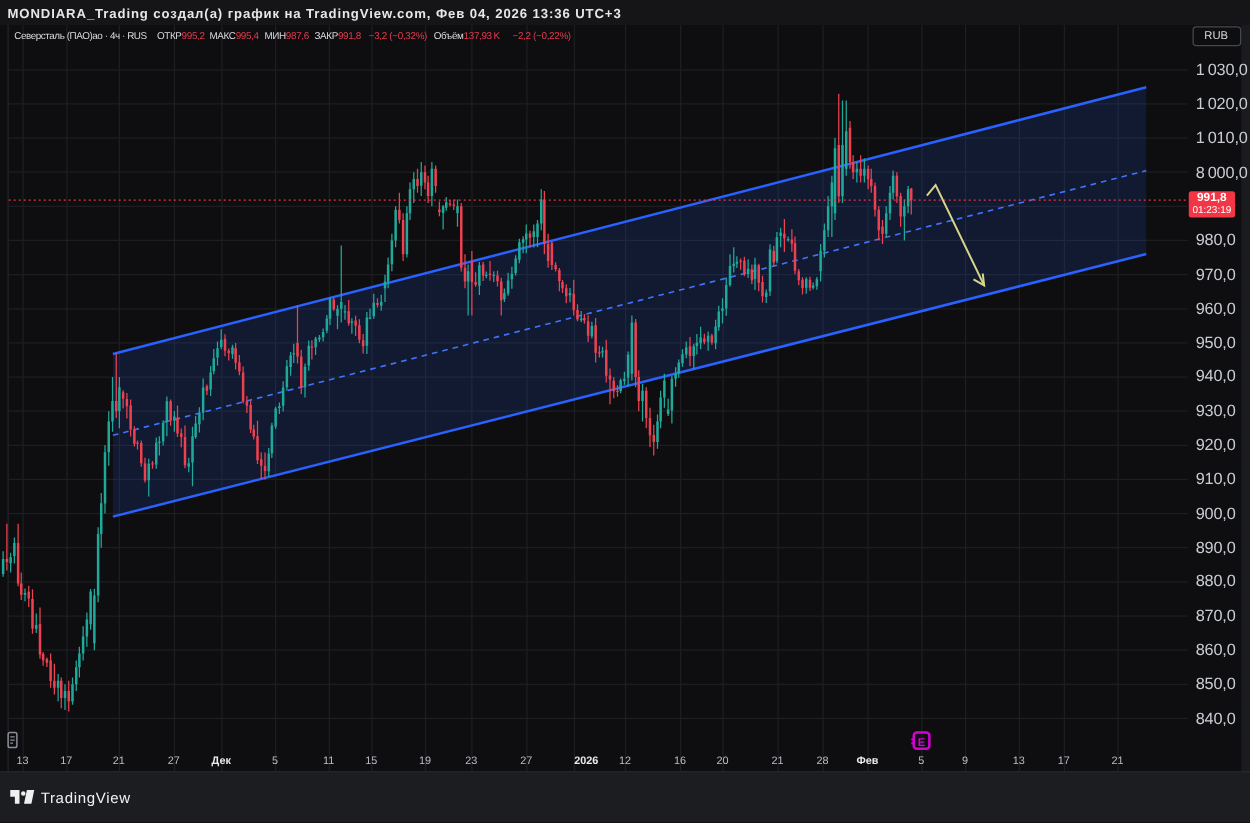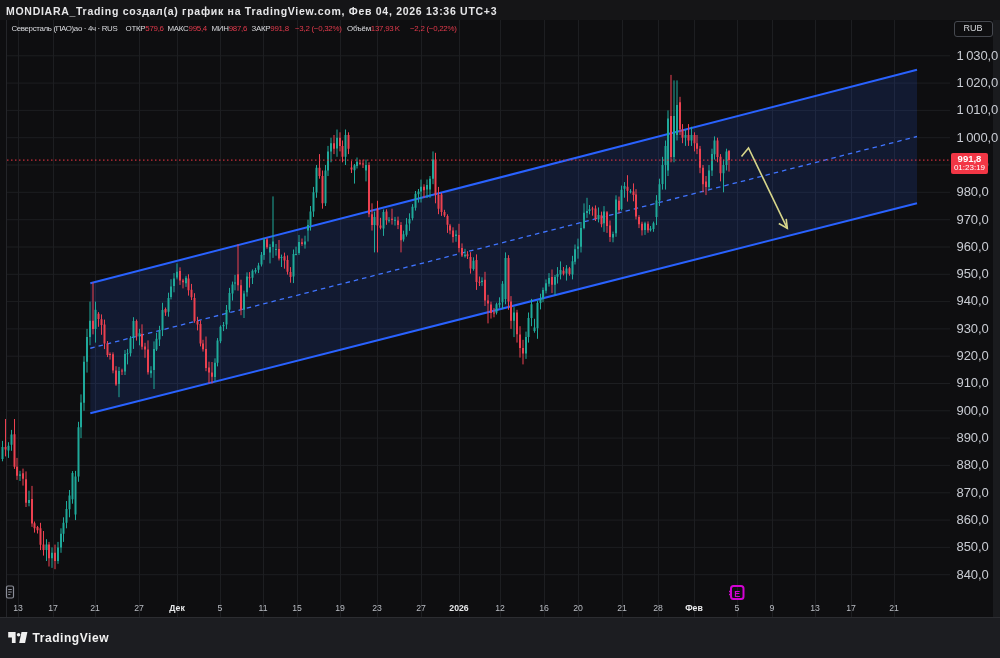--- a/index.html
+++ b/index.html
@@ -12,21 +12,21 @@
 .pl { position:absolute; left:956.5px; font-size:13px; color:#c9ccd3; line-height:10px; letter-spacing:-0.1px; }
 .tl { position:absolute; top:603px; font-size:8.7px; color:#b9bcc3; transform:translateX(-50%); line-height:11px;text-align:right; }
 .tlb { position:absolute; top:603px; font-size:8.7px; font-weight:bold; color:#e9eaec; transform:translateX(-50%); line-height:11px; }
 .rub { position:absolute; left:953.5px; top:21px; width:39px; height:15.5px; border:1px solid #45484f; border-radius:3px;
   font-size:9px; color:#d7d9dd; text-align:center; line-height:13.5px; }
 .plabel { position:absolute; left:951px; top:152.5px; width:37px; height:21.5px; background:#f23645; border-radius:2px;
   color:#fff; text-align:center; }
 .plabel .p1 { font-size:9.5px; font-weight:bold; line-height:10.5px; margin-top:1px; }
 .plabel .p2 { font-size:8px; line-height:8.5px; }
 .footer { position:absolute; left:0; top:618px; width:1000px; height:40px; background:#1c1d21; }
-.tvword { position:absolute; left:32.5px; top:630.5px; font-size:12px; font-weight:bold; color:#f2f2f2; letter-spacing:0.55px; }
+.tvword { position:absolute; left:32.5px; top:630.5px; font-size:12px; font-weight:normal; color:#f2f2f2; letter-spacing:0.55px; }
 </style></head>
 <body>
 <div class="footer"></div>
 <div id="svgwrap"><svg width="1000" height="658" viewBox="0 0 1000 658">
 <rect x="0" y="0" width="1000" height="20" fill="#151517"></rect>
 <path d="M7 574.7H950M7 547.4H950M7 520.1H950M7 492.8H950M7 465.4H950M7 438.1H950M7 410.8H950M7 383.5H950M7 356.2H950M7 328.9H950M7 301.6H950M7 274.3H950M7 247.0H950M7 219.7H950M7 192.3H950M7 165.0H950M7 137.7H950M7 110.4H950M7 83.1H950M7 55.8H950M18.5 20V617M53.5 20V617M95.5 20V617M139.5 20V617M177.5 20V617M220.5 20V617M263.5 20V617M297.5 20V617M340.5 20V617M377.5 20V617M421.5 20V617M459.5 20V617M500.5 20V617M544.5 20V617M578.5 20V617M622.5 20V617M658.5 20V617M694.5 20V617M737.5 20V617M772.5 20V617M815.5 20V617M851.5 20V617M894.5 20V617" stroke="#1d1e21" stroke-width="1" fill="none"></path>
 <line x1="6.5" y1="20" x2="6.5" y2="617" stroke="#242529" stroke-width="1"></line>
       <rect x="993" y="20" width="7" height="598" fill="#1a1b1e"></rect>
 <polygon points="90.3,283.2 917.0,69.8 917.0,203.2 90.3,413.3" fill="rgba(41,98,255,0.14)"></polygon>
       <line x1="90.3" y1="283.2" x2="917.0" y2="69.8" stroke="#2962ff" stroke-width="2"></line>
@@ -46,21 +46,21 @@
       <path d="M8.2 589.5h3.6M8.2 592h3.6M8.2 594.5h2.2" stroke="#8b8e98" stroke-width="1"></path>
 <line x1="0" y1="617.5" x2="1000" y2="617.5" stroke="#2c2d31" stroke-width="1"></line>
 <g fill="#efefef">
         <path d="M8.2 631.9h7.4v11.1h-3.7v-5.6h-3.7z"></path>
         <circle cx="18.6" cy="634.7" r="1.8"></circle>
         <path d="M21.5 631.9h5.9l-2.3 11.1h-5.9z"></path>
       </g>
 </svg></div>
 <div class="topbar">MONDIARA_Trading создал(а) график на TradingView.com, Фев 04, 2026 13:36 UTC+3</div>
 <div class="lg" style="left:11.4px"><span class="w" style="letter-spacing:-0.34px">Северсталь (ПАО)ао · 4ч · RUS</span></div>
-<div class="lg" style="left:125.5px"><span class="w">ОТКР</span><span class="v">579,6</span></div>
+<div class="lg" style="left:125.5px"><span class="w">ОТКР</span><span class="v">995,2</span></div>
 <div class="lg" style="left:167.5px"><span class="w">МАКС</span><span class="v">995,4</span></div>
 <div class="lg" style="left:211.5px"><span class="w">МИН</span><span class="v">987,6</span></div>
 <div class="lg" style="left:251.5px"><span class="w">ЗАКР</span><span class="v">991,8</span></div>
 <div class="lg" style="left:295.0px"><span class="v">−3,2 (−0,32%)</span></div>
 <div class="lg" style="left:347.0px"><span class="w">Объём</span><span class="v">137,93 K</span></div>
 <div class="lg" style="left:410.0px"><span class="v">−2,2 (−0,22%)</span></div>
 <div class="pl" style="top:569.5px">840,0</div>
 <div class="pl" style="top:542.2px">850,0</div>
 <div class="pl" style="top:514.9px">860,0</div>
 <div class="pl" style="top:487.6px">870,0</div>
@@ -69,36 +69,36 @@
 <div class="pl" style="top:405.6px">900,0</div>
 <div class="pl" style="top:378.3px">910,0</div>
 <div class="pl" style="top:351.0px">920,0</div>
 <div class="pl" style="top:323.7px">930,0</div>
 <div class="pl" style="top:296.4px">940,0</div>
 <div class="pl" style="top:269.1px">950,0</div>
 <div class="pl" style="top:241.8px">960,0</div>
 <div class="pl" style="top:214.5px">970,0</div>
 <div class="pl" style="top:187.1px">980,0</div>
 <div class="pl" style="top:159.8px">990,0</div>
-<div class="pl" style="top:132.5px">1 000,0</div>
+<div class="pl" style="top:132.5px">8 000,0</div>
 <div class="pl" style="top:105.2px">1 010,0</div>
 <div class="pl" style="top:77.9px">1 020,0</div>
 <div class="pl" style="top:50.6px">1 030,0</div>
 <div class="tl" style="left:18px">13</div>
 <div class="tl" style="left:53px">17</div>
 <div class="tl" style="left:95px">21</div>
 <div class="tl" style="left:139px">27</div>
 <div class="tlb" style="left:177px">Дек</div>
 <div class="tl" style="left:220px">5</div>
 <div class="tl" style="left:263px">11</div>
 <div class="tl" style="left:297px">15</div>
 <div class="tl" style="left:340px">19</div>
 <div class="tl" style="left:377px">23</div>
 <div class="tl" style="left:421px">27</div>
-<div class="tlb" style="left:459px">2026</div>
+<div class="tlb" style="left:469px">2026</div>
 <div class="tl" style="left:500px">12</div>
 <div class="tl" style="left:544px">16</div>
 <div class="tl" style="left:578px">20</div>
 <div class="tl" style="left:622px">21</div>
 <div class="tl" style="left:658px">28</div>
 <div class="tlb" style="left:694px">Фев</div>
 <div class="tl" style="left:737px">5</div>
 <div class="tl" style="left:772px">9</div>
 <div class="tl" style="left:815px">13</div>
 <div class="tl" style="left:851px">17</div>

